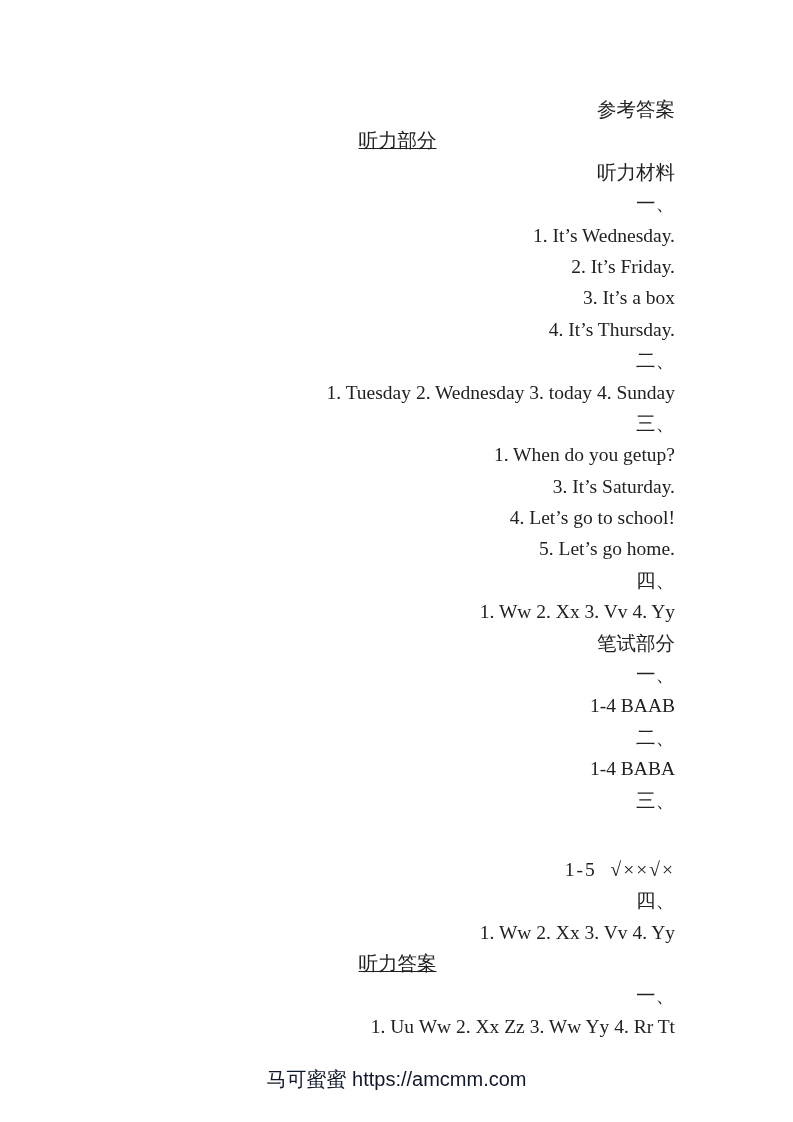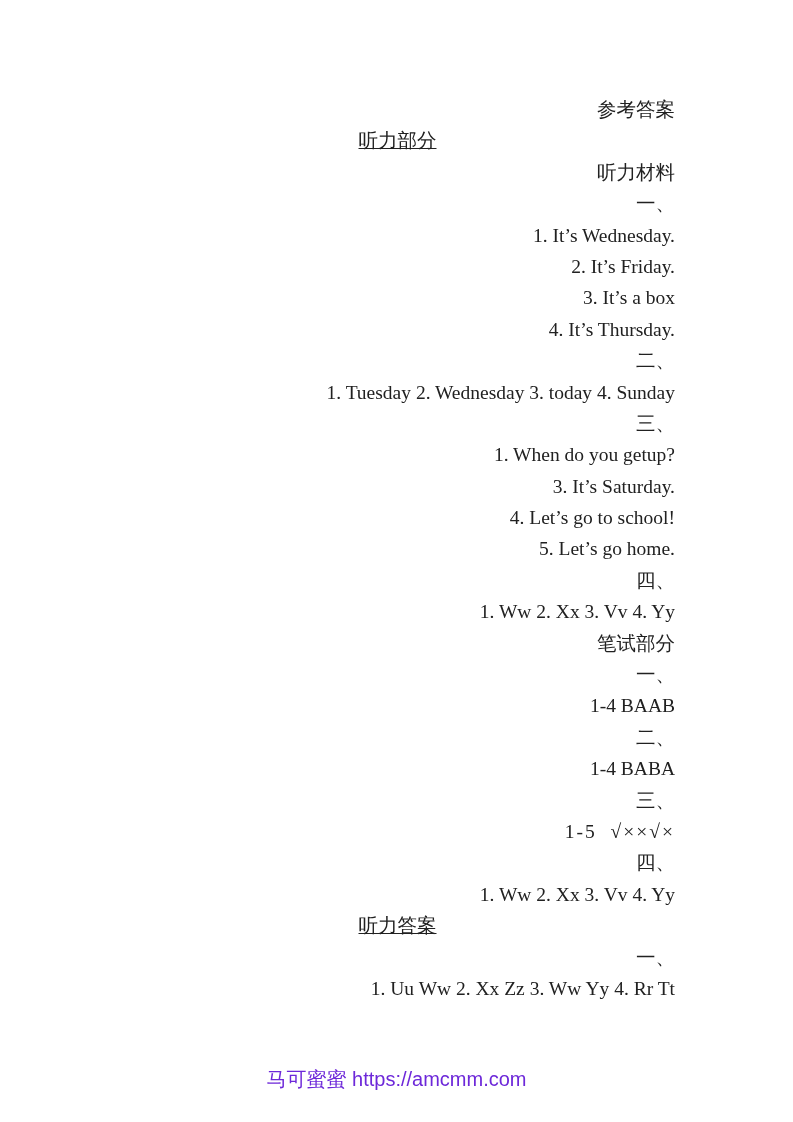--- a/index.html
+++ b/index.html
@@ -16,30 +16,30 @@
   }
   p.ln {
     margin: 0;
     height: 31.4px;
     line-height: 31.4px;
     font-size: 19.5px;
     white-space: pre-wrap;
     text-align: right;
   }
   p.ln.center { text-align: center; text-decoration: underline; }
-  p.ln.marks { letter-spacing: 2px; }
+  p.ln.marks { letter-spacing: 2px; margin-top: 38px; }
   .footer {
     position: absolute;
     left: 0;
     right: 0;
     top: 1066px;
     text-align: center;
     font-family: "Liberation Sans", "DejaVu Sans", sans-serif;
     font-size: 20px;
-    color: #6d28d9;
+    color: #0f172a;
     white-space: pre-wrap;
   }
 </style>
 </head>
 <body>
 
 <div class="page">
   <p class="ln">参考答案</p>
   <p class="ln center">听力部分</p>
   <p class="ln">听力材料</p>

